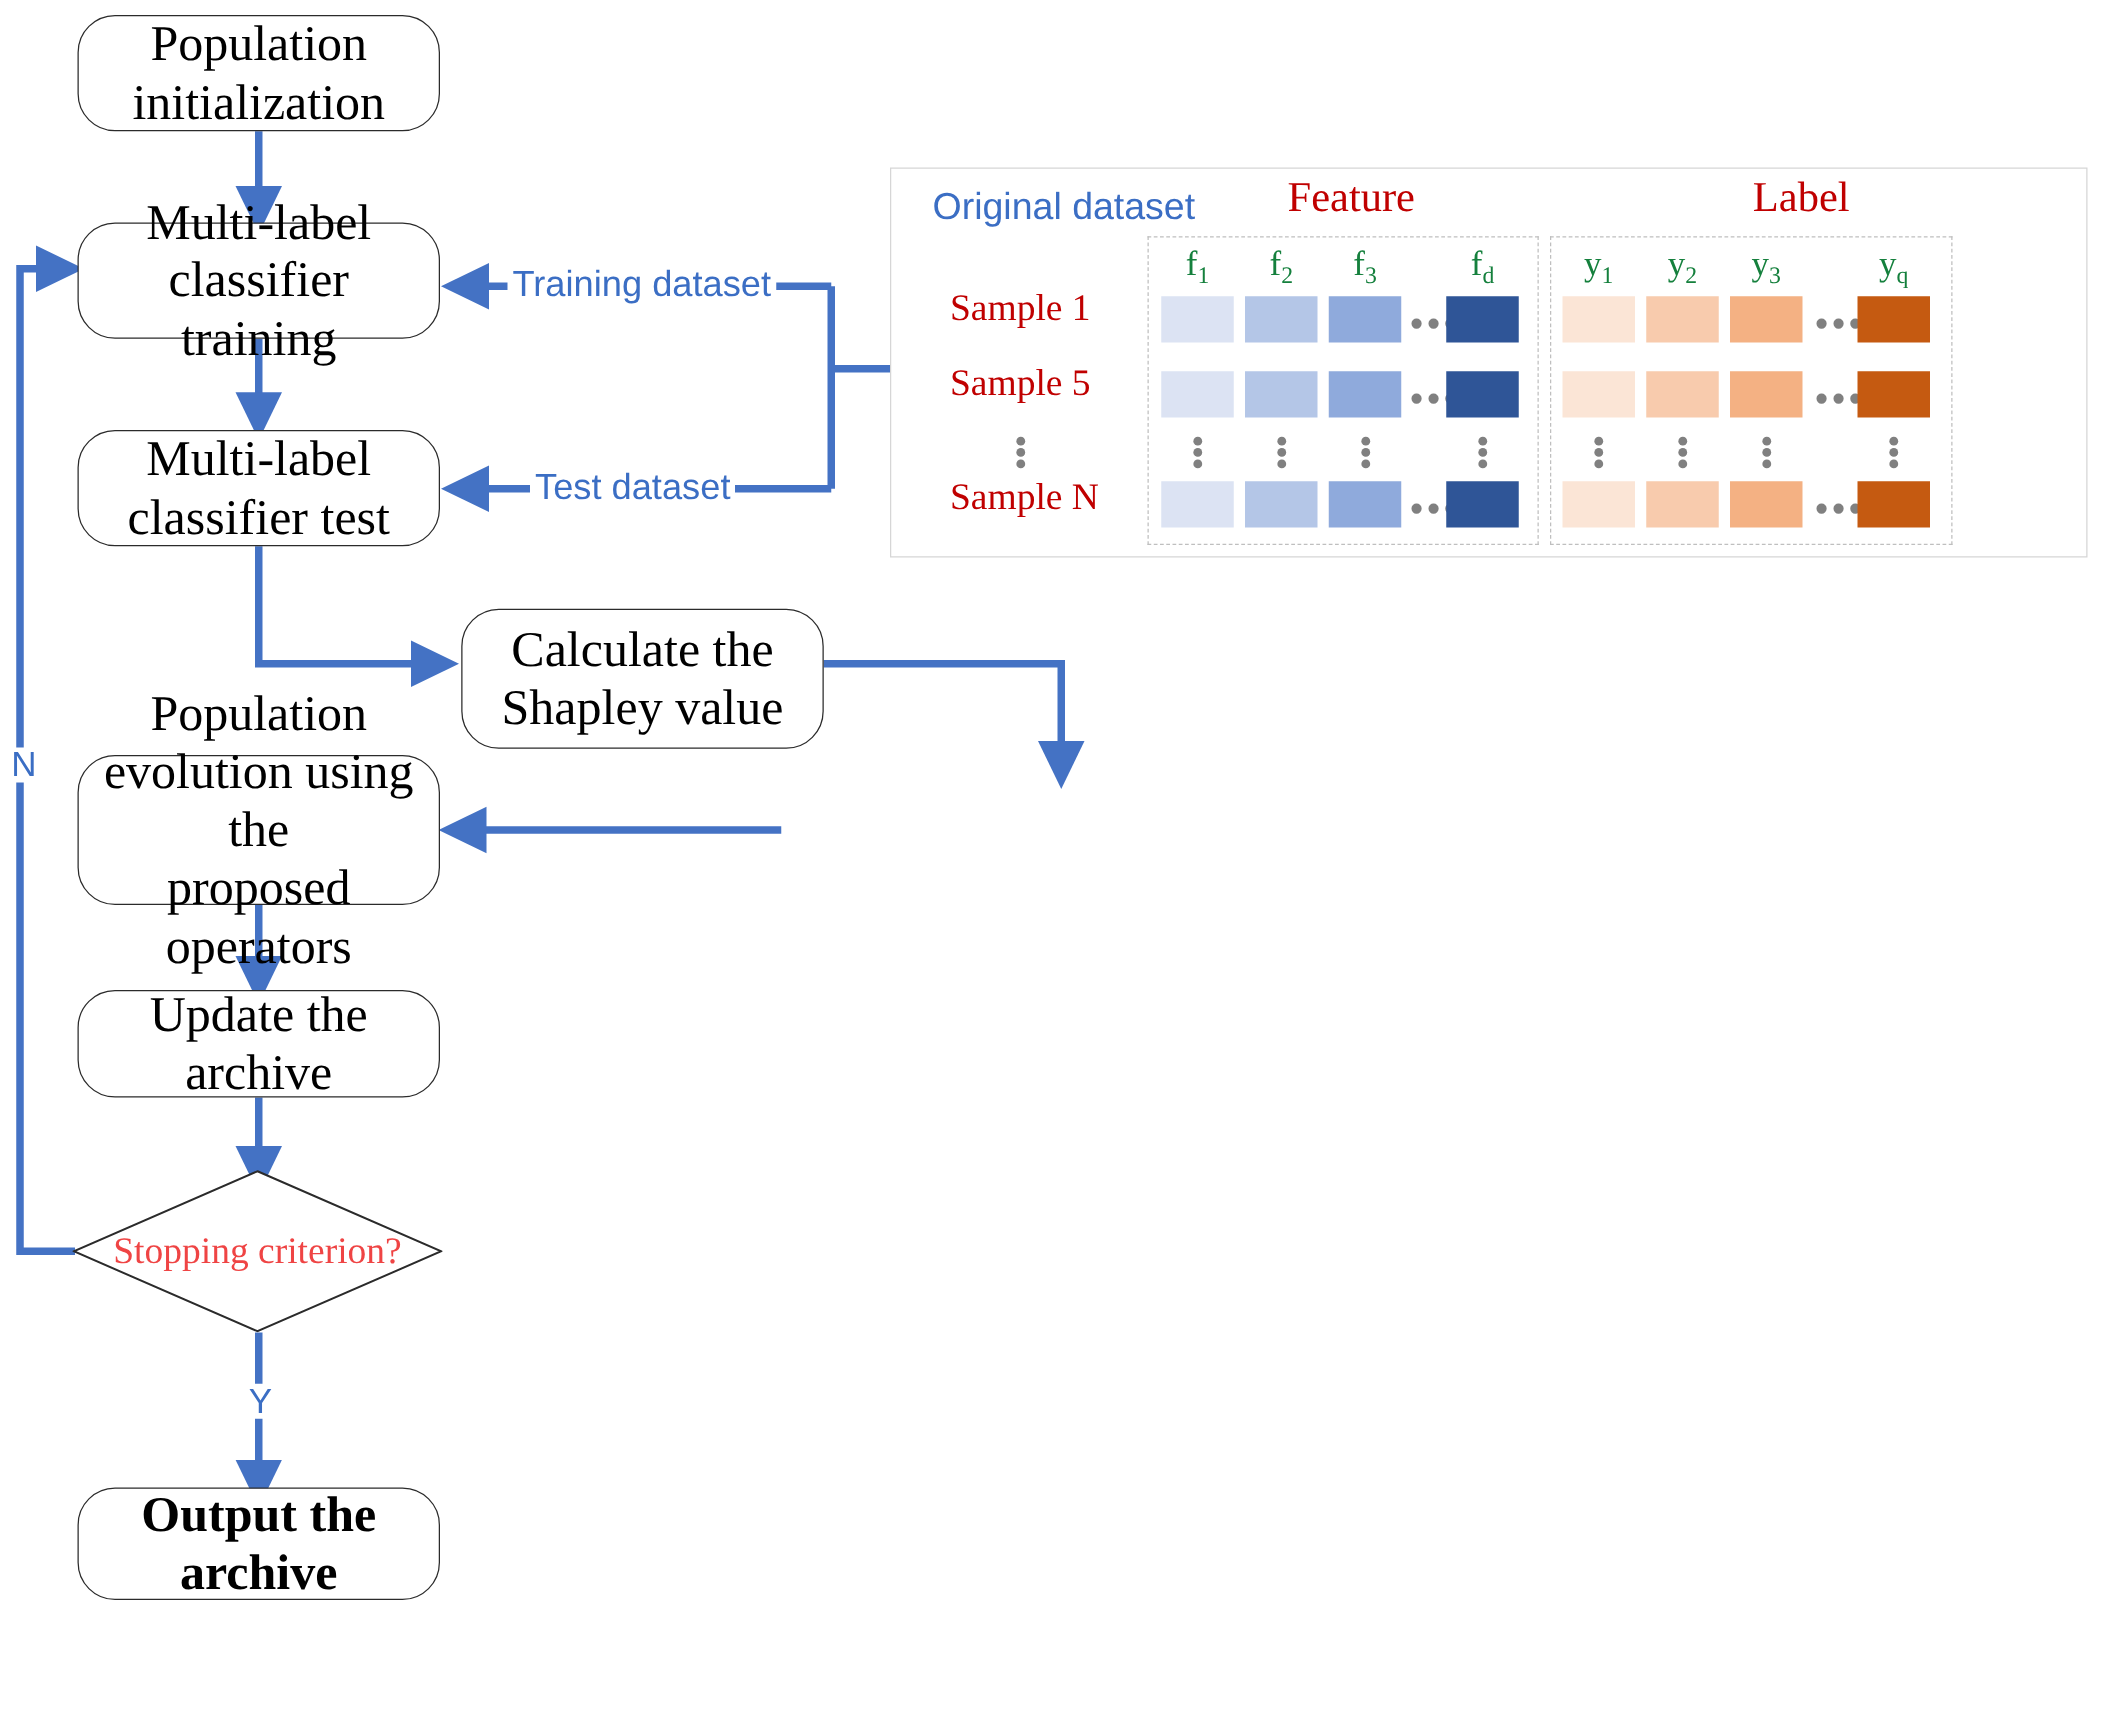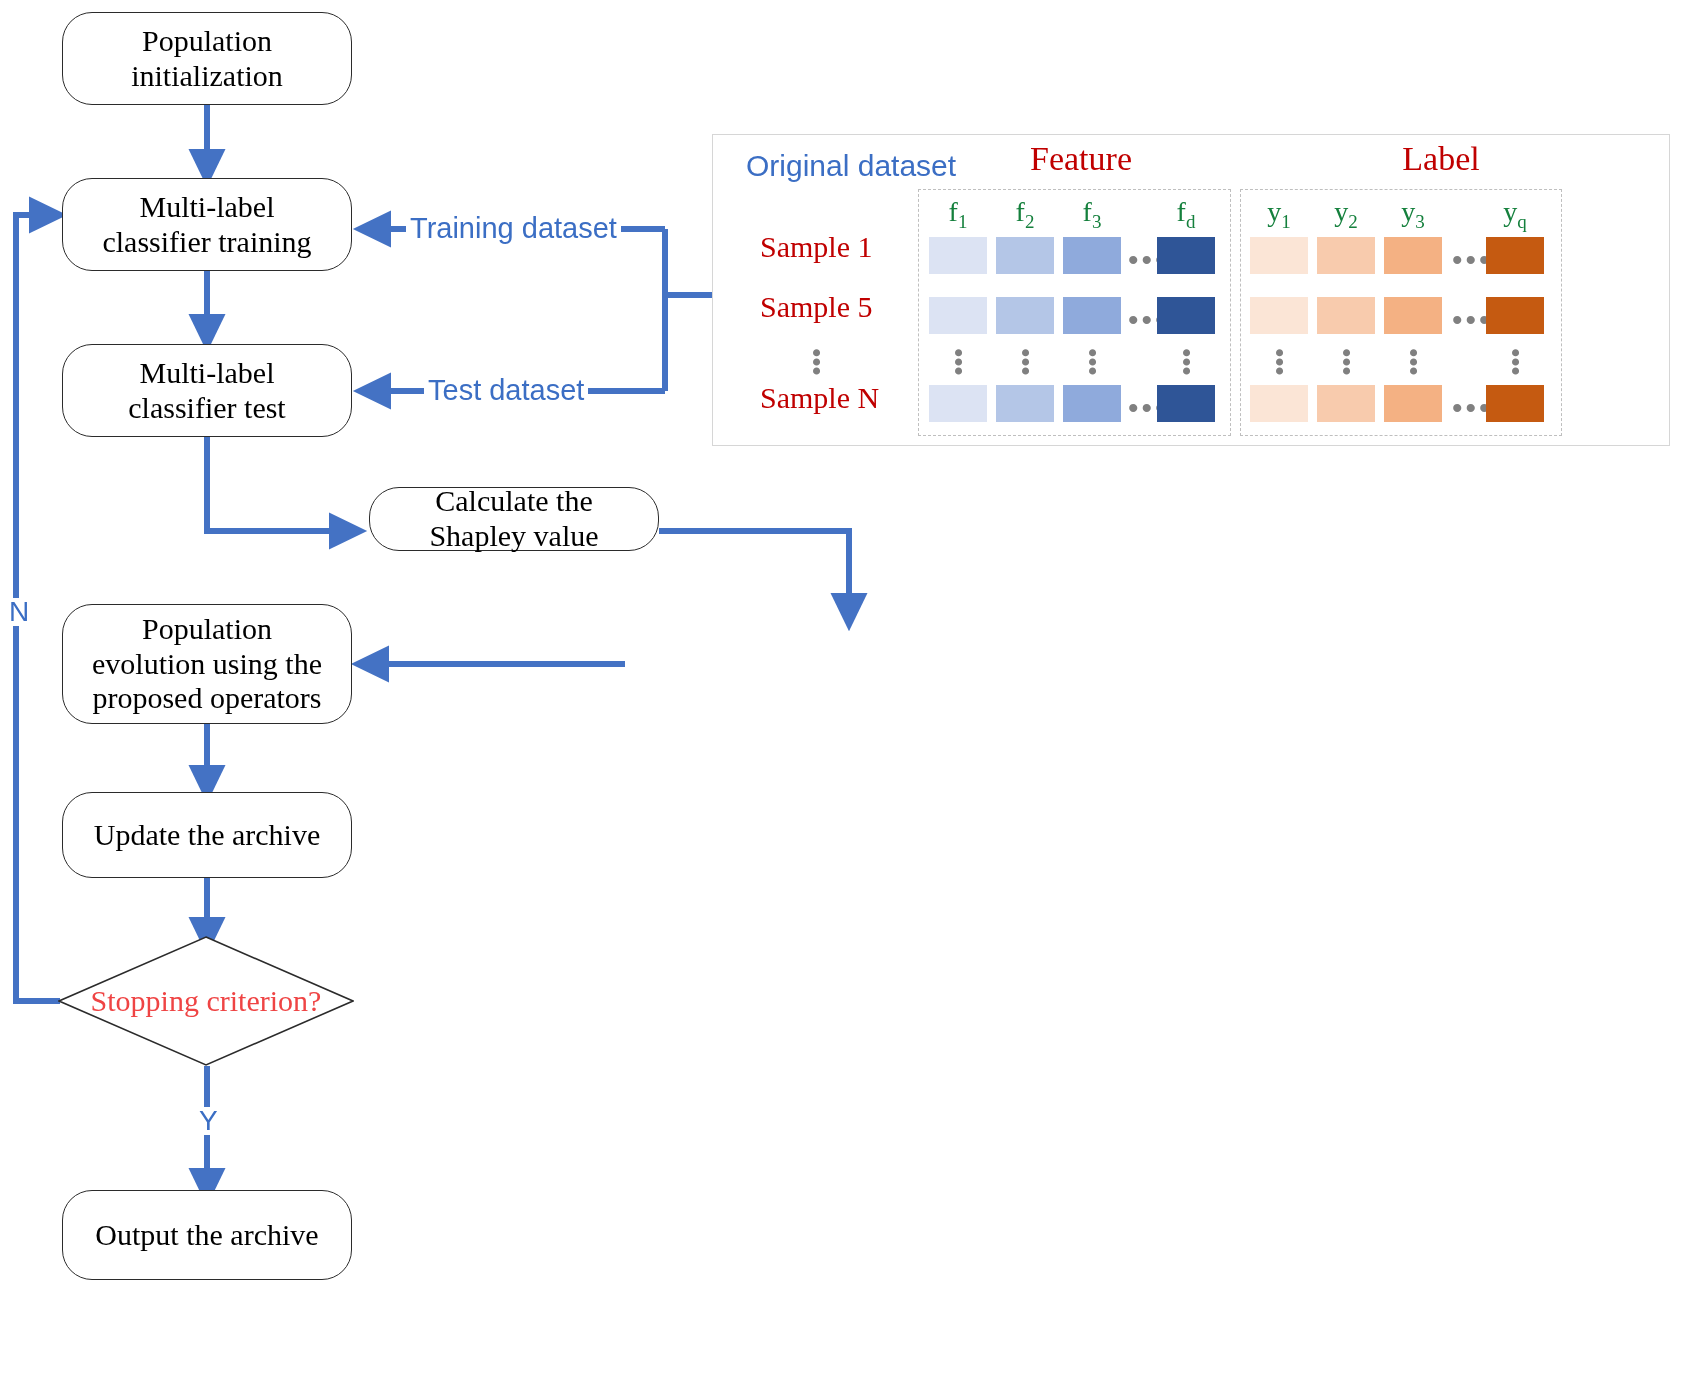--- a/index.html
+++ b/index.html
@@ -7,21 +7,21 @@
        font-family:"Liberation Serif",serif;}
 
   .canvas{position:absolute;left:0;top:0;width:1686px;height:1387px;}
 
   svg.wires{position:absolute;left:0;top:0;width:1686px;height:1387px;overflow:visible;}
 
   
   .node{position:absolute;box-sizing:border-box;border:1.6px solid #2b2b2b;
         border-radius:30px;background:#ffffff;display:flex;align-items:center;
         justify-content:center;text-align:center;color:#000000;
-        font-family:"Liberation Serif",serif;font-size:30px;line-height:1.16;
+        font-family:"Liberation Serif",serif;font-size:40px;line-height:1.16;
         padding:2px 8px;}
 
   .diamond{position:absolute;display:flex;align-items:center;justify-content:center;}
   .diamond .dshape{position:absolute;left:0;top:0;width:100%;height:100%;}
   .diamond .dlabel{position:relative;z-index:2;font-family:"Liberation Serif",serif;
         font-size:30px;color:#ef4444;white-space:nowrap;}
 
   
   .edgelabel{position:absolute;color:#3b6ec4;font-family:"Liberation Sans",sans-serif;
         font-size:29px;background:#ffffff;padding:0 4px;white-space:nowrap;z-index:5;}
@@ -98,21 +98,21 @@
   <div class="node" style="left:62px;top:178px;width:290px;height:93px;">
     <span style="white-space:pre-line;">Multi-label
 classifier training</span>
   </div>
 
   <div class="node" style="left:62px;top:344px;width:290px;height:93px;">
     <span style="white-space:pre-line;">Multi-label
 classifier test</span>
   </div>
 
-  <div class="node" style="left:369px;top:487px;width:290px;height:64px;">
+  <div class="node" style="left:369px;top:487px;width:290px;height:112px;">
     <span style="white-space:pre-line;">Calculate the
 Shapley value</span>
   </div>
 
 
   <div class="node" style="left:62px;top:604px;width:290px;height:120px;">
     <span style="white-space:pre-line;">Population
 evolution using the
 proposed operators</span>
   </div>
@@ -121,21 +121,21 @@
     <span style="white-space:pre-line;">Update the archive</span>
   </div>
 
   <div class="diamond" style="left:58px;top:936px;width:296px;height:130px;">
     <svg class="dshape" viewBox="0 0 296 130" preserveAspectRatio="none">
       <polygon points="148,1 295,65 148,129 1,65" fill="#ffffff" stroke="#2b2b2b" stroke-width="1.6" vector-effect="non-scaling-stroke"></polygon>
     </svg>
     <span class="dlabel">Stopping criterion?</span>
   </div>
 
-  <div class="node" style="left:62px;top:1190px;width:290px;height:90px;">
+  <div class="node" style="left:62px;top:1190px;width:290px;height:90px;font-weight:bold;">
     <span style="white-space:pre-line;">Output the archive</span>
   </div>
 
   <div class="edgelabel" style="left:406px;top:212px;">Training dataset</div>
 
   <div class="edgelabel" style="left:424px;top:374px;">Test dataset</div>
 
   <div class="yn" style="left:6px;top:598px;">N</div>
 
   <div class="yn" style="left:196px;top:1107px;">Y</div>

